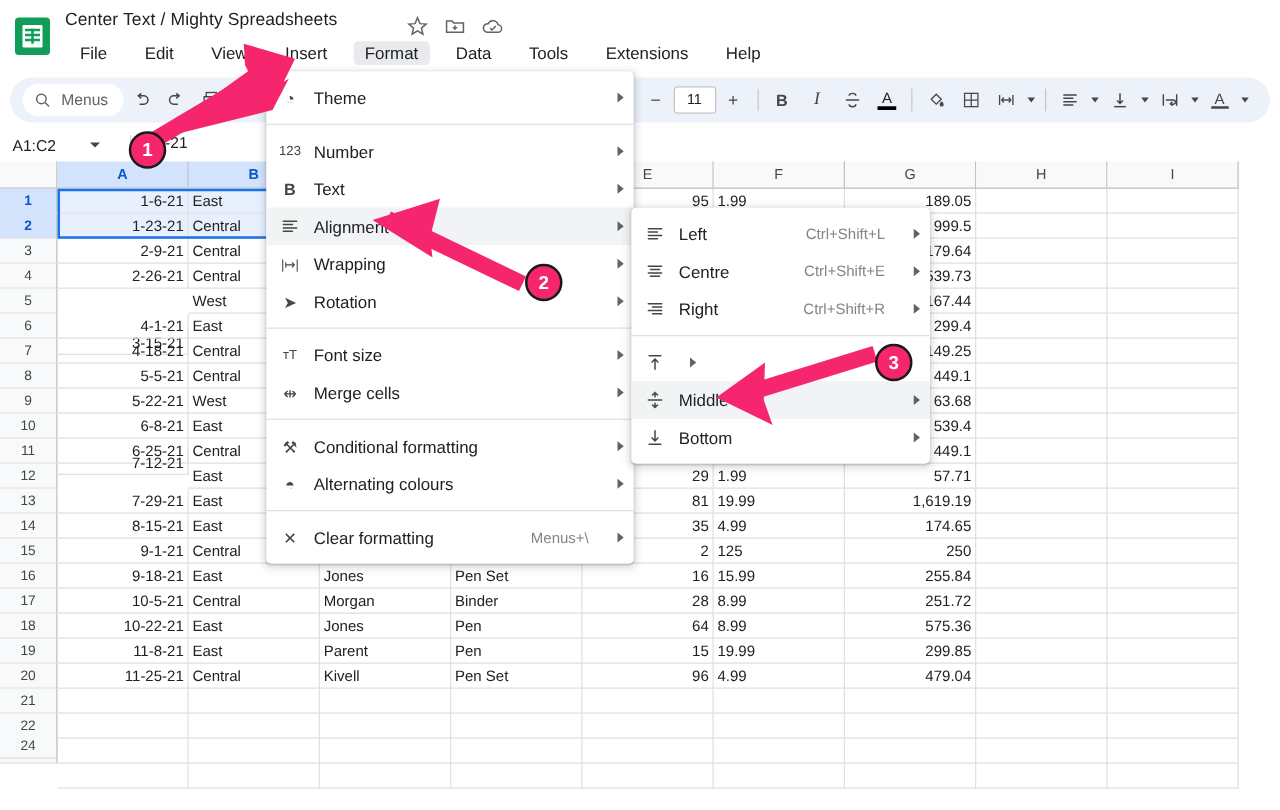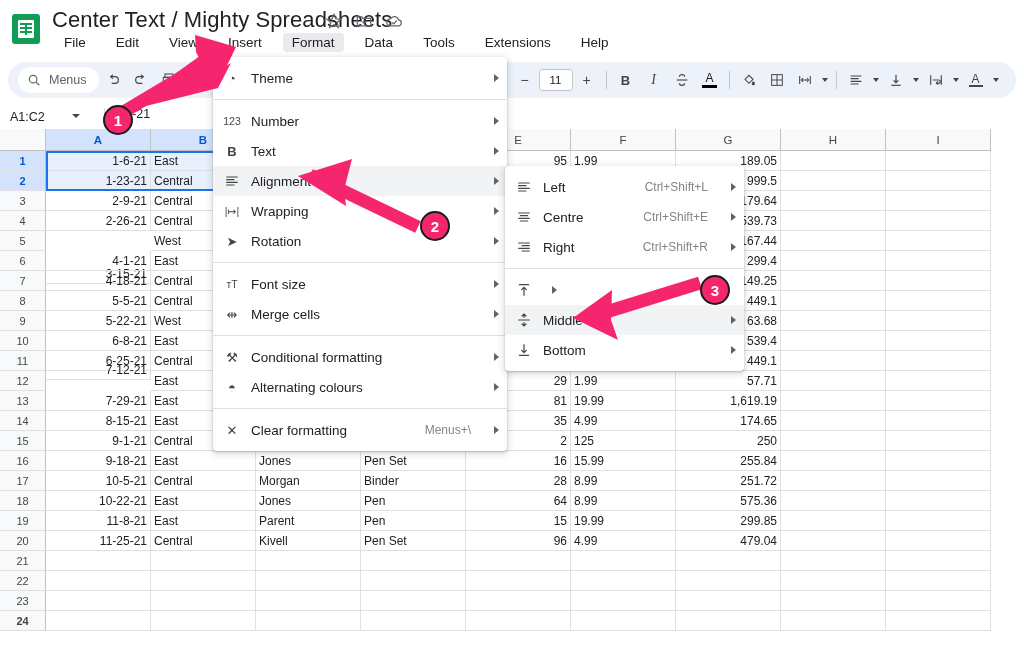--- a/index.html
+++ b/index.html
@@ -16,21 +16,21 @@
   #titlebar { position:absolute; left:0; top:0; width:1024px; height:55px; background:#fff; }
   #sheets-logo {
     position:absolute; left:12px; top:14px; width:28px; height:30px;
     background:#0f9d58; border-radius:3px;
     display:flex; align-items:center; justify-content:center;
   }
   #sheets-logo .page { width:16px; height:18px; background:#fff; border-radius:1px; position:relative; }
   #sheets-logo .page::before{content:"";position:absolute;left:2px;top:3px;right:2px;height:1.5px;background:#0f9d58;box-shadow:0 4px 0 #0f9d58,0 8px 0 #0f9d58;}
   #sheets-logo .page::after{content:"";position:absolute;left:7px;top:3px;width:1.5px;bottom:3px;background:#0f9d58;}
 
-  #doc-title { position:absolute; left:52px; top:7px; font-size:22px; color:#202124; white-space:nowrap; letter-spacing:0.1px;}
+  #doc-title { position:absolute; left:52px; top:7px; font-size:14px; color:#202124; white-space:nowrap; letter-spacing:0.1px;}
   .title-icon { position:absolute; top:12px; width:18px; height:18px; color:#5f6368; }
   #star-icon { left:325px; }
   #folder-icon { left:355px; }
   #cloud-icon { left:385px; }
 
   #menubar { position:absolute; left:55px; top:33px; display:flex; gap:12px; }
   .menu-item {
     font-size:13.5px; color:#202124; padding:2px 9px; border-radius:4px; white-space:nowrap; cursor:default;
   }
   .menu-item.active { background:#e8eaed; color:#202124; }
@@ -315,21 +315,21 @@
       <div class="rowhdr" style="top: 282px;">14</div>
       <div class="rowhdr" style="top: 302px;">15</div>
       <div class="rowhdr" style="top: 322px;">16</div>
       <div class="rowhdr" style="top: 342px;">17</div>
       <div class="rowhdr" style="top: 362px;">18</div>
       <div class="rowhdr" style="top: 382px;">19</div>
       <div class="rowhdr" style="top: 402px;">20</div>
       <div class="rowhdr" style="top: 422px;">21</div>
       <div class="rowhdr" style="top: 442px;">22</div>
       <div class="rowhdr" style="top: 462px;">23</div>
-      <div class="rowhdr" style="top: 482px; font-weight: bold;">24</div>
+      <div class="rowhdr" style="top: 458px;">24</div>
     </div>
   <div id="cells">
       <div class="cell num selband" style="left: 46px; top: 22px; width: 105px;">1-6-21</div>
       <div class="cell selband" style="left: 151px; top: 22px; width: 105px;">East</div>
       <div class="cell selband" style="left: 256px; top: 22px; width: 105px;">Jones</div>
       <div class="cell" style="left: 361px; top: 22px; width: 105px;">Pencil</div>
       <div class="cell num" style="left: 466px; top: 22px; width: 105px;">95</div>
       <div class="cell" style="left: 571px; top: 22px; width: 105px;">1.99</div>
       <div class="cell num" style="left: 676px; top: 22px; width: 105px;">189.05</div>
       <div class="cell" style="left: 781px; top: 22px; width: 105px;"></div>

